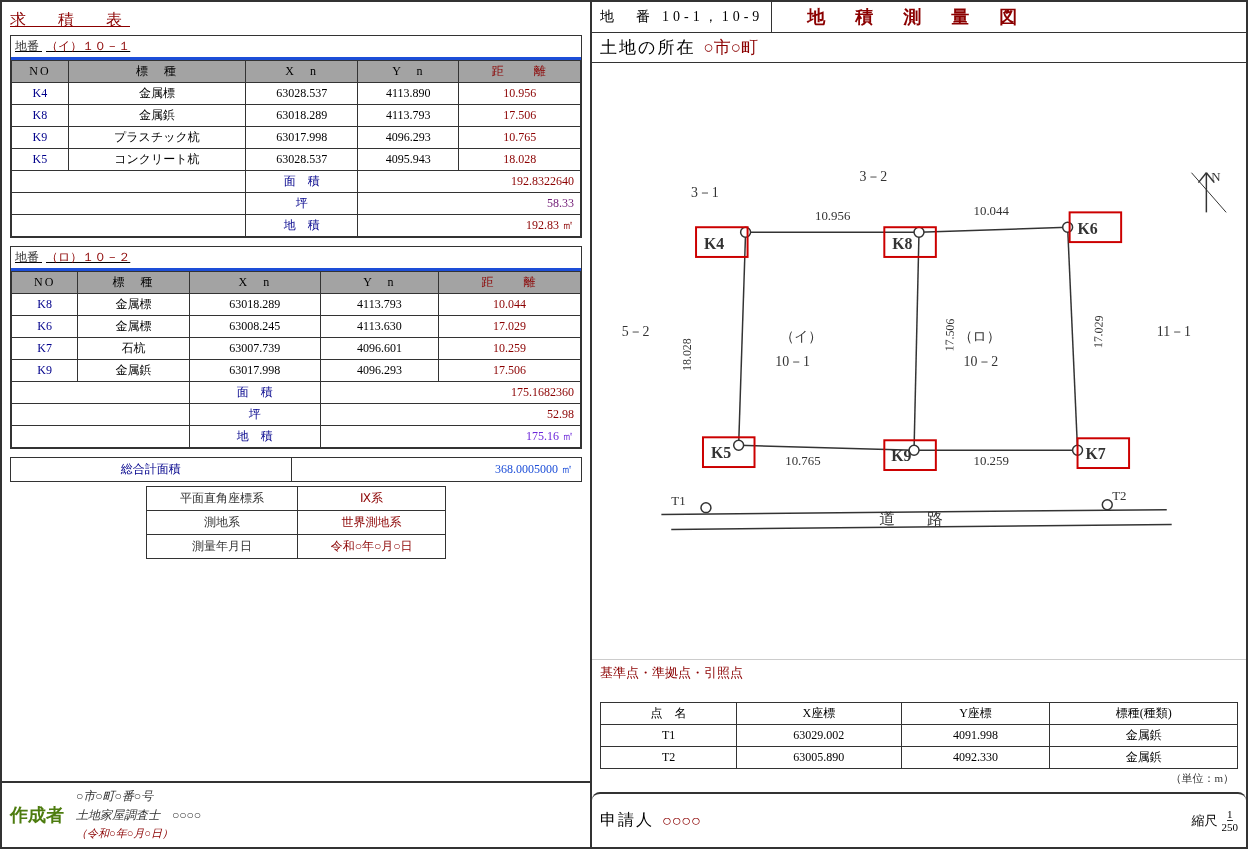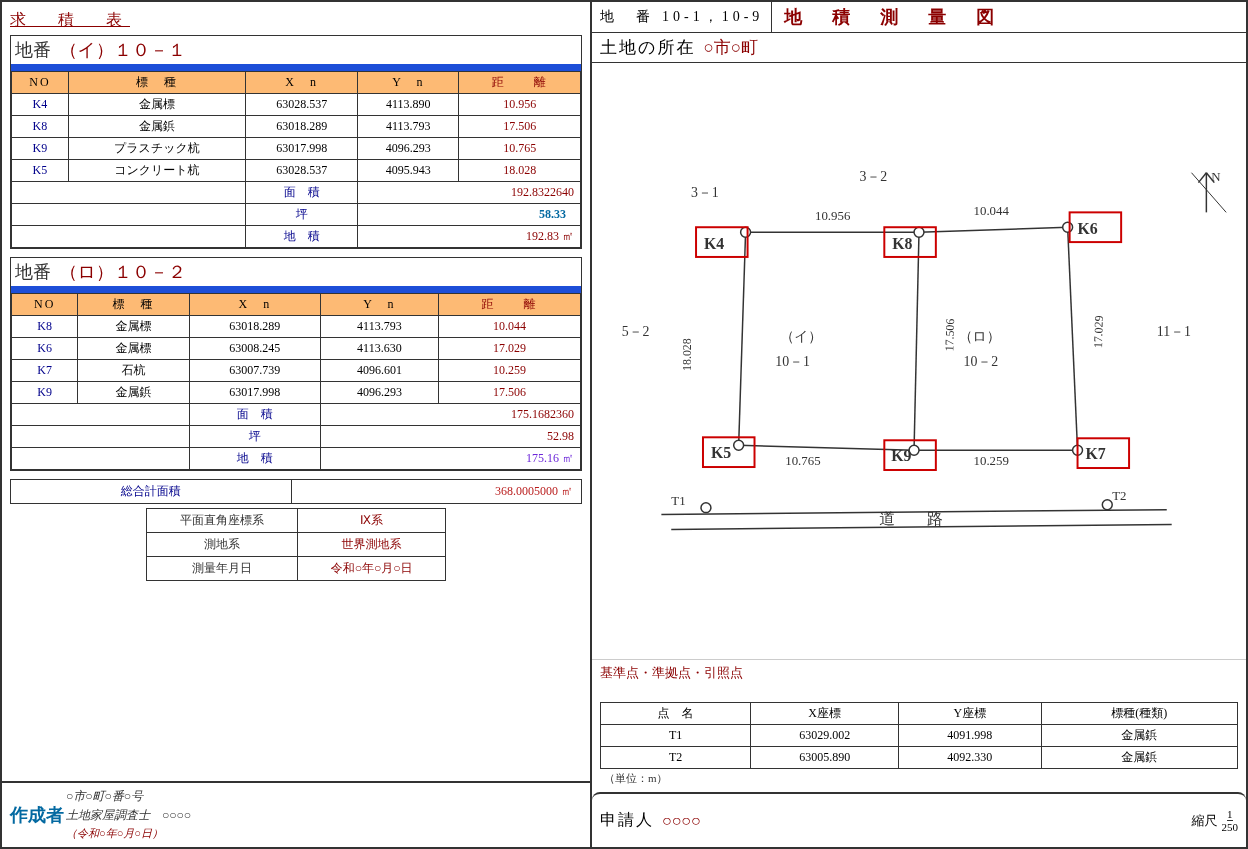--- a/index.html
+++ b/index.html
@@ -34,40 +34,41 @@
       letter-spacing: 8px;
       margin: 4px 0;
       text-decoration: underline;
     }
     .table-section {
       margin-bottom: 8px;
       border: 1.5px solid #333;
     }
     .lot-header {
       padding: 2px 4px;
-      font-size: 18px;
-      border-bottom: 7px solid #1d4ed8;
+      font-size: 12px;
+      border-bottom: 3px solid #1d4ed8;
+      text-decoration: underline;
     }
     .lot-header .lot-label {
       color: #333;
     }
     .lot-header .lot-num {
       color: #8B0000;
     }
     table.data-table {
       width: 100%;
       border-collapse: collapse;
       font-size: 12px;
     }
     table.data-table th {
       border: 1px solid #333;
       padding: 2px 4px;
       text-align: center;
       font-weight: normal;
-      background: #fdba74;
+      background: #a3a3a3;
       letter-spacing: 2px;
     }
     table.data-table td {
       border: 1px solid #333;
       padding: 2px 4px;
       text-align: center;
     }
     table.data-table td.no-col { color: #00008B; }
     table.data-table td.dist-col { color: #8B0000; }
     .summary-label {
@@ -85,21 +86,21 @@
       padding: 3px;
       font-size: 12px;
       color: #00008B;
       border-right: 1px solid #333;
     }
     .total-area-value {
       flex: 1;
       text-align: right;
       padding: 3px 8px;
       font-size: 12px;
-      color: #b91c1c;
+      color: #1d4ed8;
     }
     .coord-system-table {
       width: 300px;
       margin: 0 auto;
       border-collapse: collapse;
       font-size: 12px;
     }
     .coord-system-table td {
       border: 1px solid #333;
       padding: 3px 8px;
@@ -113,22 +114,22 @@
     .left-bottom {
       border-top: 2px solid #333;
       padding: 4px 8px;
       font-size: 12px;
       display: flex;
       align-items: center;
       min-height: 55px;
     }
     .creator-label {
       font-size: 18px;
-      color: #0369a1;
-      margin-right: 2px;
+      color: #4d7c0f;
+      margin-right: 12px;
       font-weight: bold;
     }
     .creator-info {
       font-size: 12px;
       color: #333;
       line-height: 1.6;
       font-style: italic;
     }
     .creator-info .sub-text {
       color: #8B0000;
@@ -136,20 +137,21 @@
     }
     
     .right-panel {
       flex: 1;
       display: flex;
       flex-direction: column;
     }
     .right-header {
       display: flex;
       border-bottom: 1.5px solid #333;
+      gap: 23px;
     }
     .header-lot {
       display: flex;
       align-items: center;
       padding: 3px 8px;
       border-right: 1.5px solid #333;
       font-size: 14px;
       letter-spacing: 4px;
     }
     .header-lot-num {
@@ -196,32 +198,32 @@
       color: #8B0000;
       margin-bottom: 20px;
     }
     .ref-table {
       width: 100%;
       border-collapse: collapse;
       font-size: 12px;
     }
     .ref-table th {
       border: 1px solid #333;
-      padding: 2px 14px;
+      padding: 2px 8px;
       text-align: center;
       font-weight: normal;
       background: #fff;
     }
     .ref-table td {
       border: 1px solid #333;
       padding: 2px 6px;
       text-align: center;
     }
     .unit-note {
-      text-align: left;
+      text-align: right;
       font-size: 11px;
       color: #333;
       padding: 2px 4px;
     }
     
     .right-bottom {
       border-top: 2px solid #333;
       display: flex;
       align-items: center;
       padding: 4px 8px;
@@ -322,21 +324,21 @@
               <td class="dist-col">18.028</td>
             </tr>
             <tr>
               <td colspan="2"></td>
               <td colspan="1" class="summary-label" style="color:#00008B; text-align:center;">面　積</td>
               <td colspan="2" style="color:#8B0000; text-align:right; padding-right:6px;">192.8322640</td>
             </tr>
             <tr>
               <td colspan="2"></td>
               <td colspan="1" style="color:#00008B; text-align:center;">坪</td>
-              <td colspan="2" style="color:#0369a1; text-align:right; padding-right:14px;font-weight:bold;">58.33</td>
+              <td colspan="2" style="color:#701a75; text-align:right; padding-right:6px;">58.33</td>
             </tr>
             <tr>
               <td colspan="2"></td>
               <td colspan="1" style="color:#00008B; text-align:center;">地　積</td>
               <td colspan="2" style="color:#8B0000; text-align:right; padding-right:6px;">192.83 ㎡</td>
             </tr>
           </tbody>
         </table>
       </div>
 

